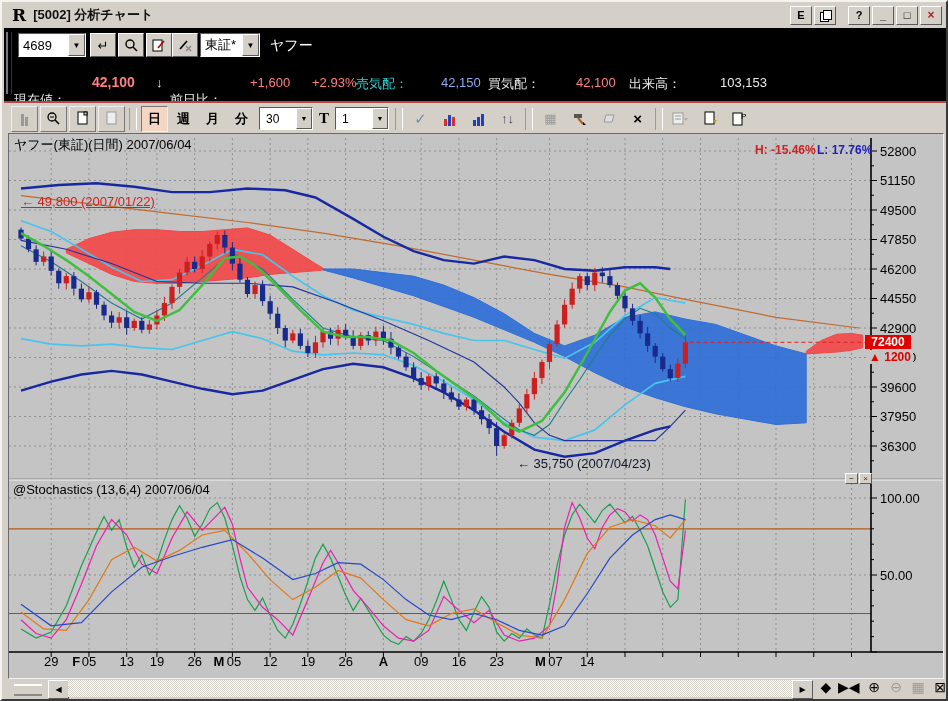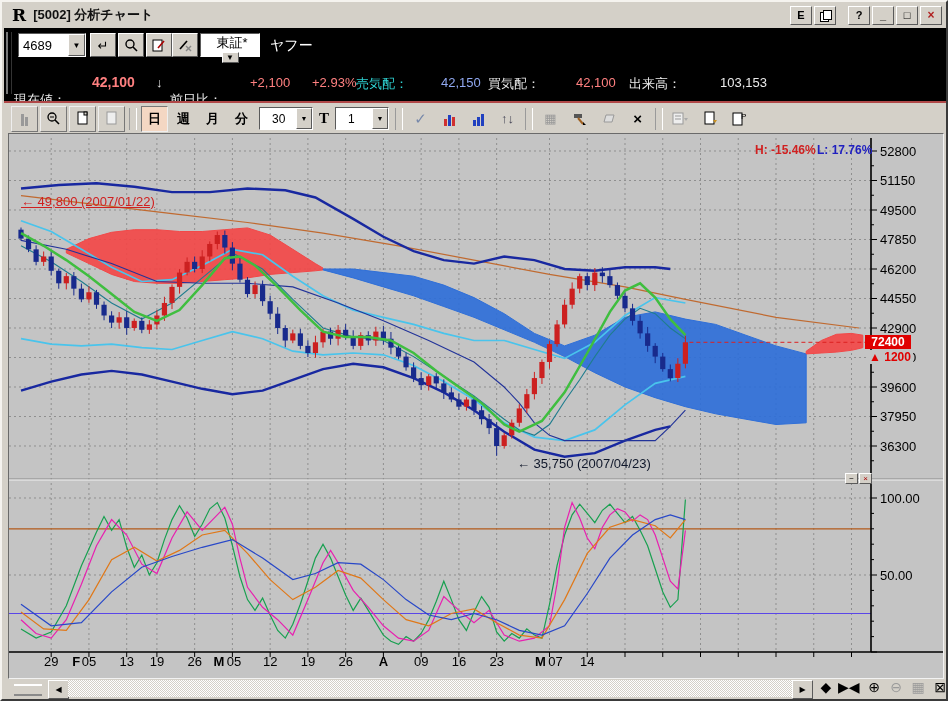--- a/index.html
+++ b/index.html
@@ -36,21 +36,21 @@
   
   .ctoolbar{left:2px;top:101px;width:944px;height:31px;background:#d4d0c8;display:flex;align-items:center;padding-left:6px;box-sizing:border-box;}
   .c-btn{width:25px;height:24px;margin:0 1px;background:#d4d0c8;border:1px solid;border-color:#eee #777 #777 #eee;
     display:flex;align-items:center;justify-content:center;font-size:13px;color:#000;position:relative;}
   .c-btn.flat{border-color:transparent;}
   .c-btn.dis{color:#999;}
   .c-btn.toggled{background:#f4d7c3;border-color:#777 #eee #eee #777;}
   .c-sep{width:6px;height:22px;border-left:1px solid #9a9a9a;border-right:1px solid #fff;margin:0 3px;}
   .period-lbl{font-size:13px;font-weight:bold;}
   .mini-combo{width:52px;height:21px;background:#fff;border:1px solid;border-color:#5a5a5a #fff #fff #5a5a5a;display:flex;align-items:center;margin:0 3px;}
-  .mini-combo .val{flex:1;font-size:12px;padding-left:12px;}
+  .mini-combo .val{flex:1;font-size:12px;padding-left:6px;}
   .mini-combo .dd{width:16px;height:100%;background:#d4d0c8;border:1px solid;border-color:#fff #5a5a5a #5a5a5a #fff;display:flex;align-items:center;justify-content:center;font-size:7px;box-sizing:border-box;}
   .t-serif{font-family:"Liberation Serif",serif;font-weight:bold;font-size:15px;}
   .bars3 i{display:inline-block;width:3px;margin-right:1px;vertical-align:bottom;}
   
   #chart-panel{left:6px;top:131px;width:936px;height:546px;background:#c4c4c4;border:1px solid;border-color:#6a6a6a #f2f2f2 #f2f2f2 #6a6a6a;box-sizing:border-box;overflow:hidden;}
   #chart-svg{position:absolute;left:0;top:0;}
   .ch-title{font-size:13px;color:#000;}
   .hl-lbl{font-size:12px;font-weight:bold;}
   .ann{font-size:13px;white-space:nowrap;}
   .price-badge{background:#e00000;color:#fff;font-size:12px;font-weight:bold;width:46px;text-align:center;height:14px;line-height:14px;}
@@ -107,31 +107,31 @@
           <line x1="12" y1="3" x2="6" y2="10" stroke="#a00" stroke-width="1.6"></line>
         </svg>
     </div>
     <div class="sq-btn" style="left:168px;top:5px;">
       <svg width="14" height="14" viewBox="0 0 14 14">
           <line x1="2" y1="11" x2="9" y2="3" stroke="#000" stroke-width="1.6"></line>
           <line x1="8" y1="8" x2="13" y2="13" stroke="#888" stroke-width="1.4"></line>
           <line x1="13" y1="8" x2="8" y2="13" stroke="#888" stroke-width="1.4"></line>
         </svg>
     </div>
-    <div class="combo" style="left:196px;top:5px;width:58px;flex-direction:column;">
+    <div class="combo" style="left:196px;top:5px;width:58px;">
       <span class="val">東証*</span>
       <span class="dd">▼</span>
     </div>
     <span class="stock-name" style="left:266px;top:9px;">ヤフー</span>
 
     <span class="q-lbl" style="left:10px;top:63px;">現在値：</span>
     <span class="q-val c-pink bold" style="left:88px;top:46px;font-size:14px;">42,100</span>
     <span class="q-val c-white" style="left:152px;top:47px;">↓</span>
     <span class="q-lbl" style="left:166px;top:47px;margin-top:16px;">前日比：</span>
-    <span class="q-val c-pink" style="left:246px;top:47px;">+2,100</span>
+    <span class="q-val c-pink" style="left:246px;top:47px;">+1,600</span>
     <span class="q-val c-pink" style="left:308px;top:47px;">+2.93%</span>
     <span class="q-val c-cyan" style="left:352px;top:47px;">売気配：</span>
     <span class="q-val c-blue" style="left:437px;top:47px;">42,150</span>
     <span class="q-val c-red" style="left:484px;top:47px;">買気配：</span>
     <span class="q-val c-pink" style="left:572px;top:47px;">42,100</span>
     <span class="q-lbl" style="left:625px;top:47px;">出来高：</span>
     <span class="q-val c-white" style="left:716px;top:47px;">103,153</span>
   </div>
 
   <div class="abs redline"></div>
@@ -576,24 +576,26 @@
           <text x="336.65" y="532" text-anchor="middle" font-size="13" font-family="Liberation Sans" font-weight="normal" fill="#000">26</text>
           <text x="374.4" y="532" text-anchor="middle" font-size="13" font-family="Liberation Sans" font-weight="bold" fill="#000">A</text>
           <text x="412.15" y="532" text-anchor="middle" font-size="13" font-family="Liberation Sans" font-weight="normal" fill="#000">09</text>
           <text x="449.9" y="532" text-anchor="middle" font-size="13" font-family="Liberation Sans" font-weight="normal" fill="#000">16</text>
           <text x="487.65" y="532" text-anchor="middle" font-size="13" font-family="Liberation Sans" font-weight="normal" fill="#000">23</text>
           <text x="531.4399999999999" y="532" text-anchor="middle" font-size="13" font-family="Liberation Sans" font-weight="bold" fill="#000">M</text>
           <text x="546.54" y="532" text-anchor="middle" font-size="13" font-family="Liberation Sans" font-weight="normal" fill="#000">07</text>
           <text x="578.25" y="532" text-anchor="middle" font-size="13" font-family="Liberation Sans" font-weight="normal" fill="#000">14</text>
         </g>
       </svg>
+    <span class="abs ch-title" style="left:5px;top:2px;">ヤフー(東証)(日間) 2007/06/04</span>
     <span class="abs hl-lbl" style="left:746px;top:9px;color:#d02020;">H: -15.46%</span>
     <span class="abs hl-lbl" style="left:808px;top:9px;color:#2020c0;">L: 17.76%</span>
     <span class="abs ann" style="left:12px;top:60px;color:#d02020;text-decoration:underline;">← 49,800 (2007/01/22)</span>
     <span class="abs ann" style="left:508px;top:322px;color:#0f172a;">← 35,750 (2007/04/23)</span>
+    <span class="abs" style="left:4px;top:348px;font-size:13px;color:#000;">@Stochastics (13,6,4) 2007/06/04</span>
     <div class="abs mini-btn" style="left:836px;top:339px;">−</div>
     <div class="abs mini-btn" style="left:850px;top:339px;color:#a00;">×</div>
     <div class="abs price-badge" style="left:856px;top:201px;">72400</div>
     <div class="abs chg-badge" style="left:858px;top:216px;">▲ 1200</div>
   </div>
 
   <div class="abs bottombar">
     <div class="sb-grip"></div>
     <div class="sb-btn" style="left:44px;">◀</div>
     <div class="sb-track"></div>

